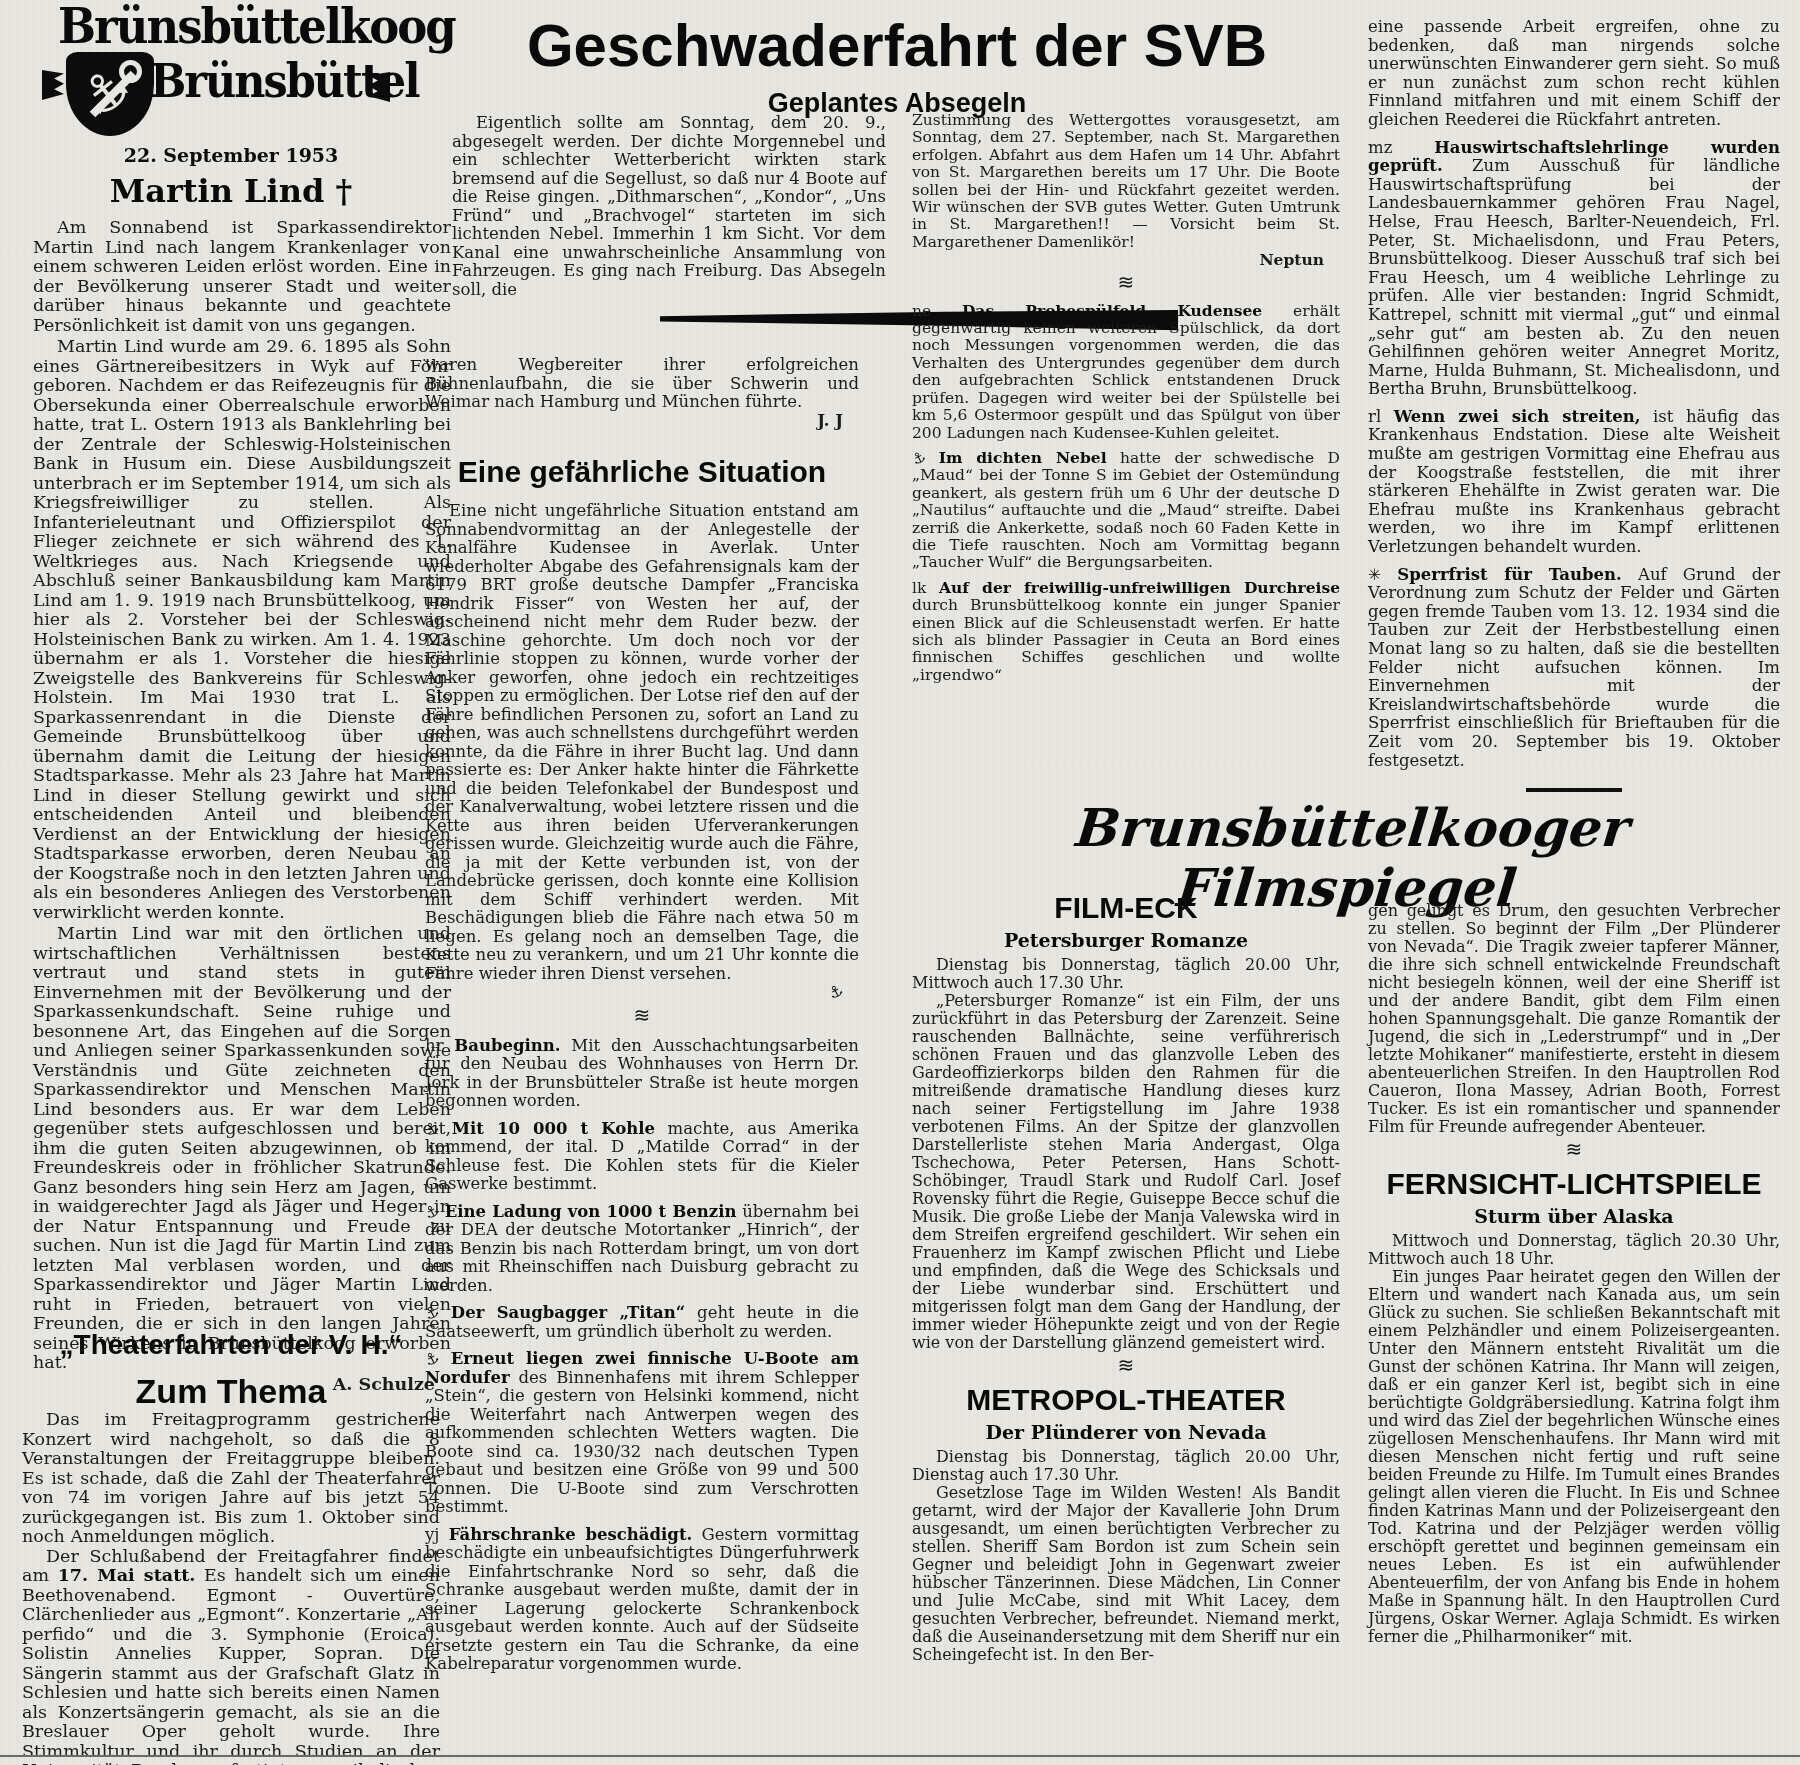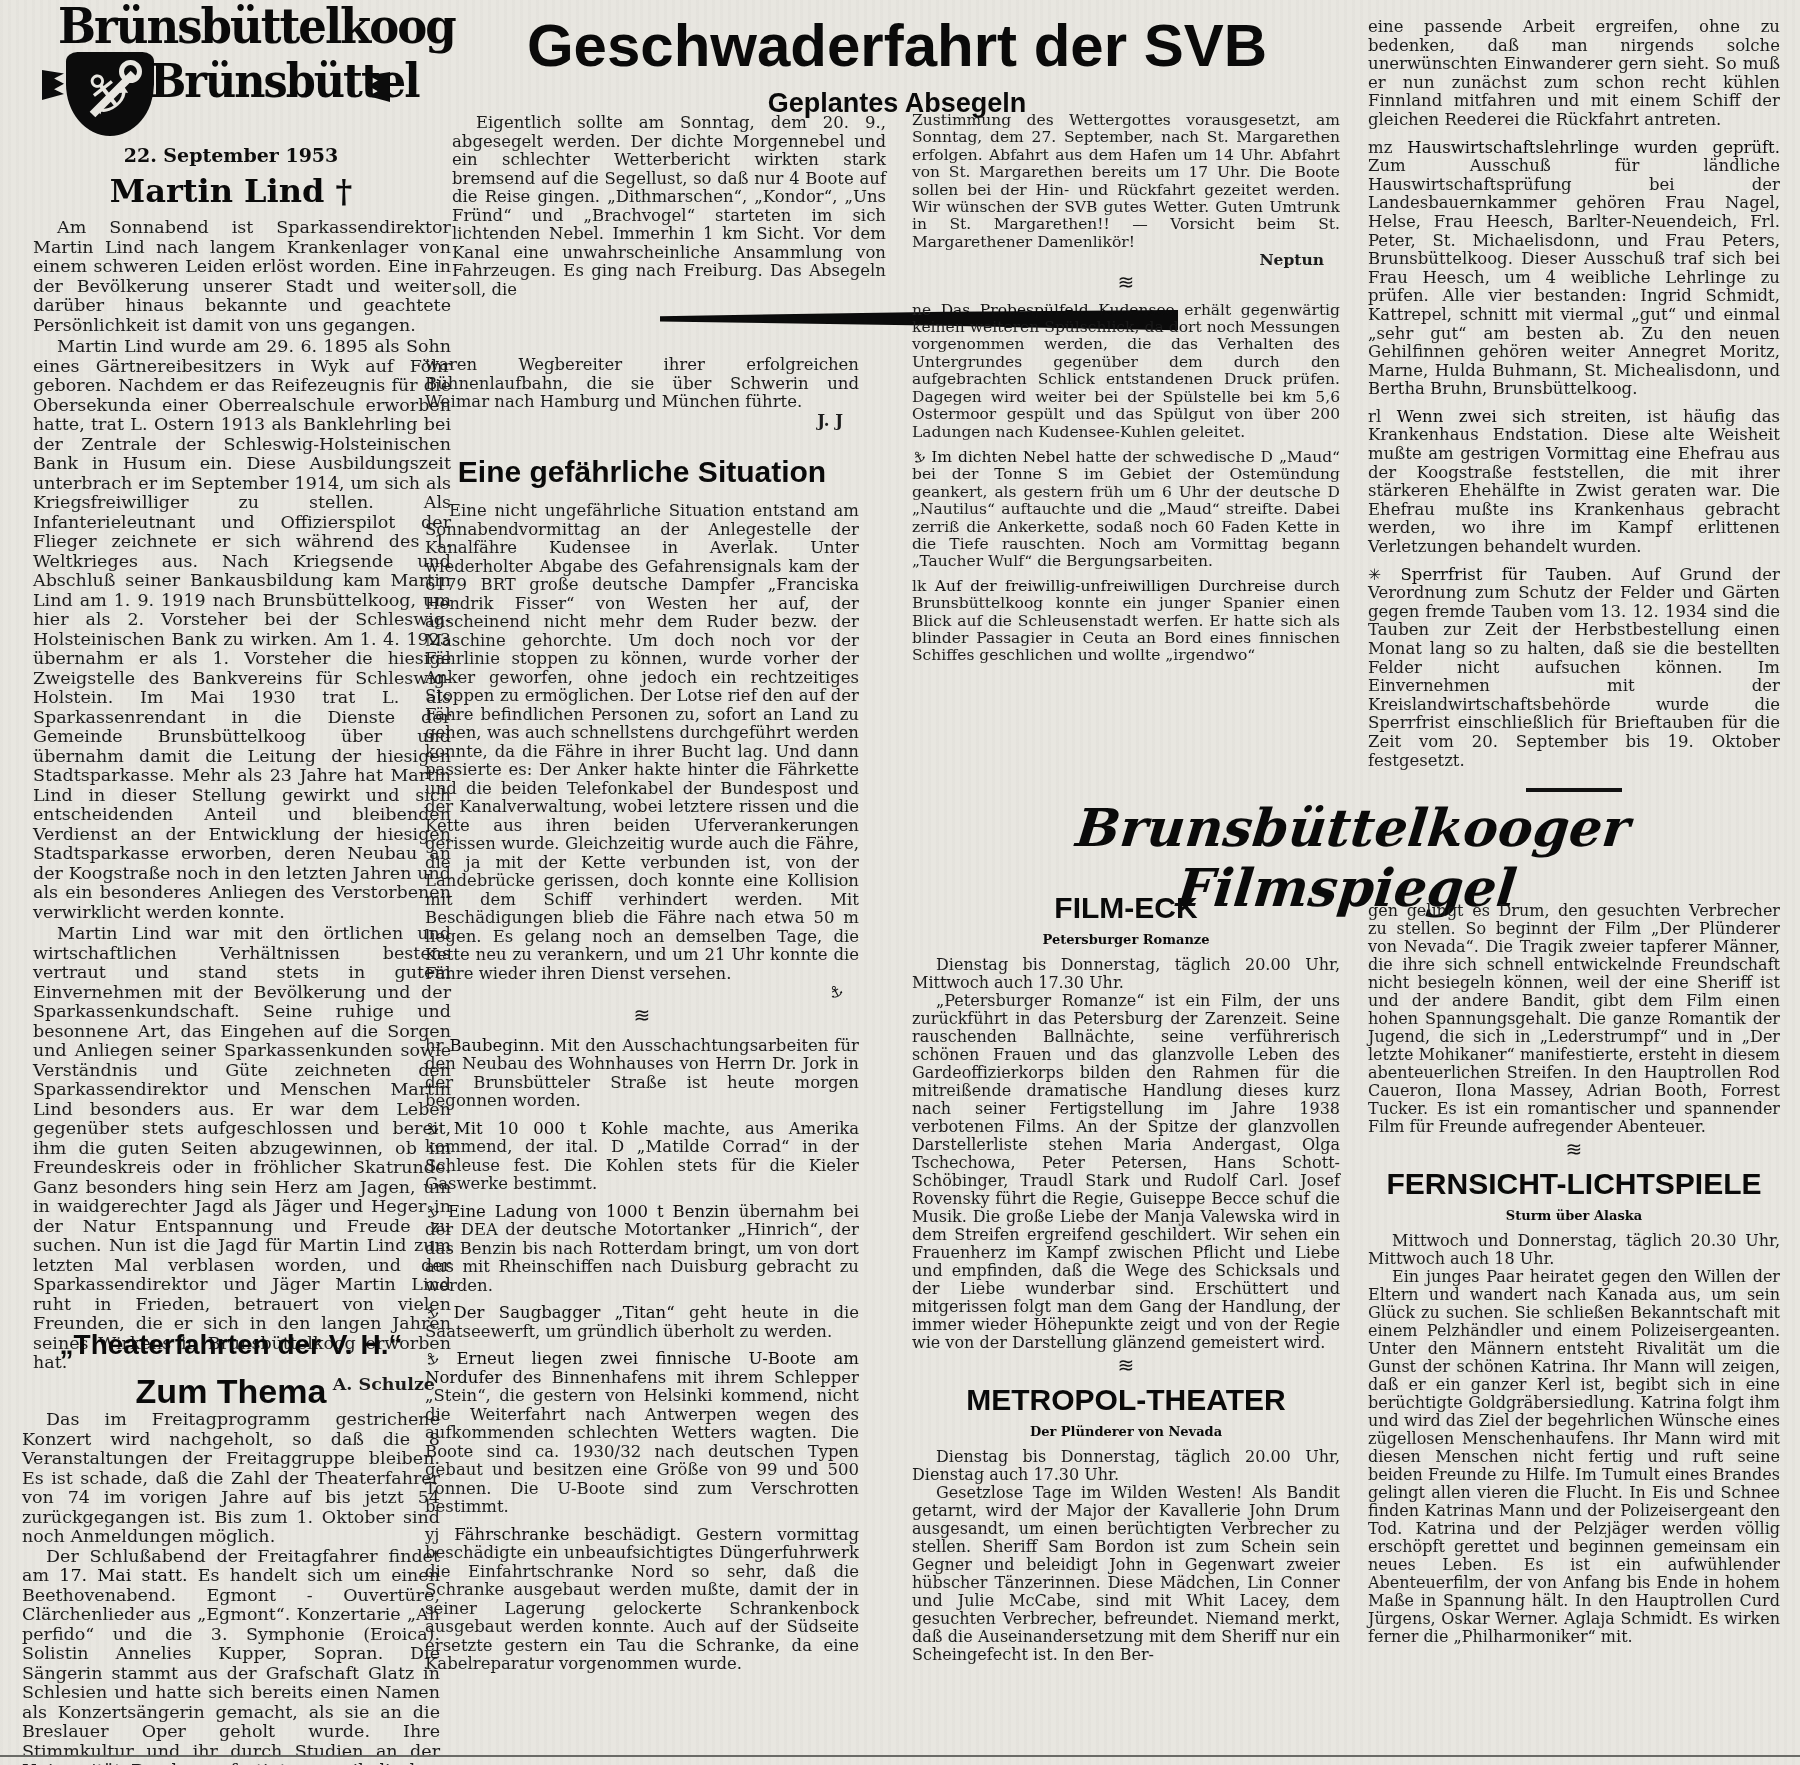--- a/index.html
+++ b/index.html
@@ -10,21 +10,21 @@
     background-image:repeating-linear-gradient(90deg, rgba(0,0,0,0.015) 0 3px, rgba(0,0,0,0) 3px 8px);
     overflow:hidden;
     font-family:"DejaVu Serif", serif;
     color:#1b1b1b;
   }
   .abs{position:absolute;}
   .justify{text-align:justify;}
   p{margin:0;}
   .ind{text-indent:24px;}
   .item{margin-top:9px;}
-  .lead{font-weight:normal;color:#0d0d0d;}
+  .lead{font-weight:bold;color:#0d0d0d;}
   .prefix{color:#222;}
   .sig{font-weight:bold;text-align:right;padding-right:16px;}
   .wave{text-align:center;font-family:"DejaVu Sans",sans-serif;font-size:20px;line-height:26px;color:#111;}
   .anchor-icon{display:inline-block;transform:rotate(-28deg);font-family:"DejaVu Sans",sans-serif;font-size:0.95em;color:#0d0d0d;}
   .star-icon{display:inline-block;font-family:"DejaVu Sans",sans-serif;font-size:0.95em;color:#0d0d0d;}
   .head-sans{font-family:"Liberation Sans",sans-serif;font-weight:bold;text-align:center;color:#0a0a0a;}
   .head-serif{font-family:"DejaVu Serif",serif;font-weight:bold;text-align:center;color:#0a0a0a;}
 
   
   #masthead-line1{left:58px;top:0px;width:360px;text-align:center;font-size:45px;font-weight:bold;
@@ -59,21 +59,21 @@
 
   #col3-top{left:912px;top:112px;width:428px;font-size:15.5px;line-height:17.4px;}
   #col3-top .item{margin-top:7px;}
 
   #film-title{left:995px;top:798px;width:710px;text-align:center;
     font-size:52px;line-height:60px;font-weight:bold;font-style:italic;
     transform:skewX(-6deg);color:#0a0a0a;}
   #col3-film{left:912px;top:886px;width:428px;font-size:16px;line-height:18px;}
   #col4-film{left:1368px;top:902px;width:412px;font-size:16px;line-height:18px;}
   .venue{font-size:30px;line-height:36px;margin-top:4px;}
-  .film-sub{font-size:13px;line-height:24px;margin:2px 0 4px 0;}
+  .film-sub{font-size:19px;line-height:24px;margin:2px 0 4px 0;}
 
   #col4-top{left:1368px;top:18px;width:412px;font-size:16.5px;line-height:18.6px;}
 
   
   #ink-bar{left:660px;top:310px;width:518px;height:22px;background:#0b0b0b;
     clip-path:polygon(0 28%,55% 8%,100% 0%,100% 92%,55% 72%,0 52%);}
   #col4-rule{left:1526px;top:788px;width:96px;height:4px;background:#111;}
   #bottom-rule{left:0;top:1755px;width:1800px;height:2px;background:#6a6a66;}
 </style>
 </head>

